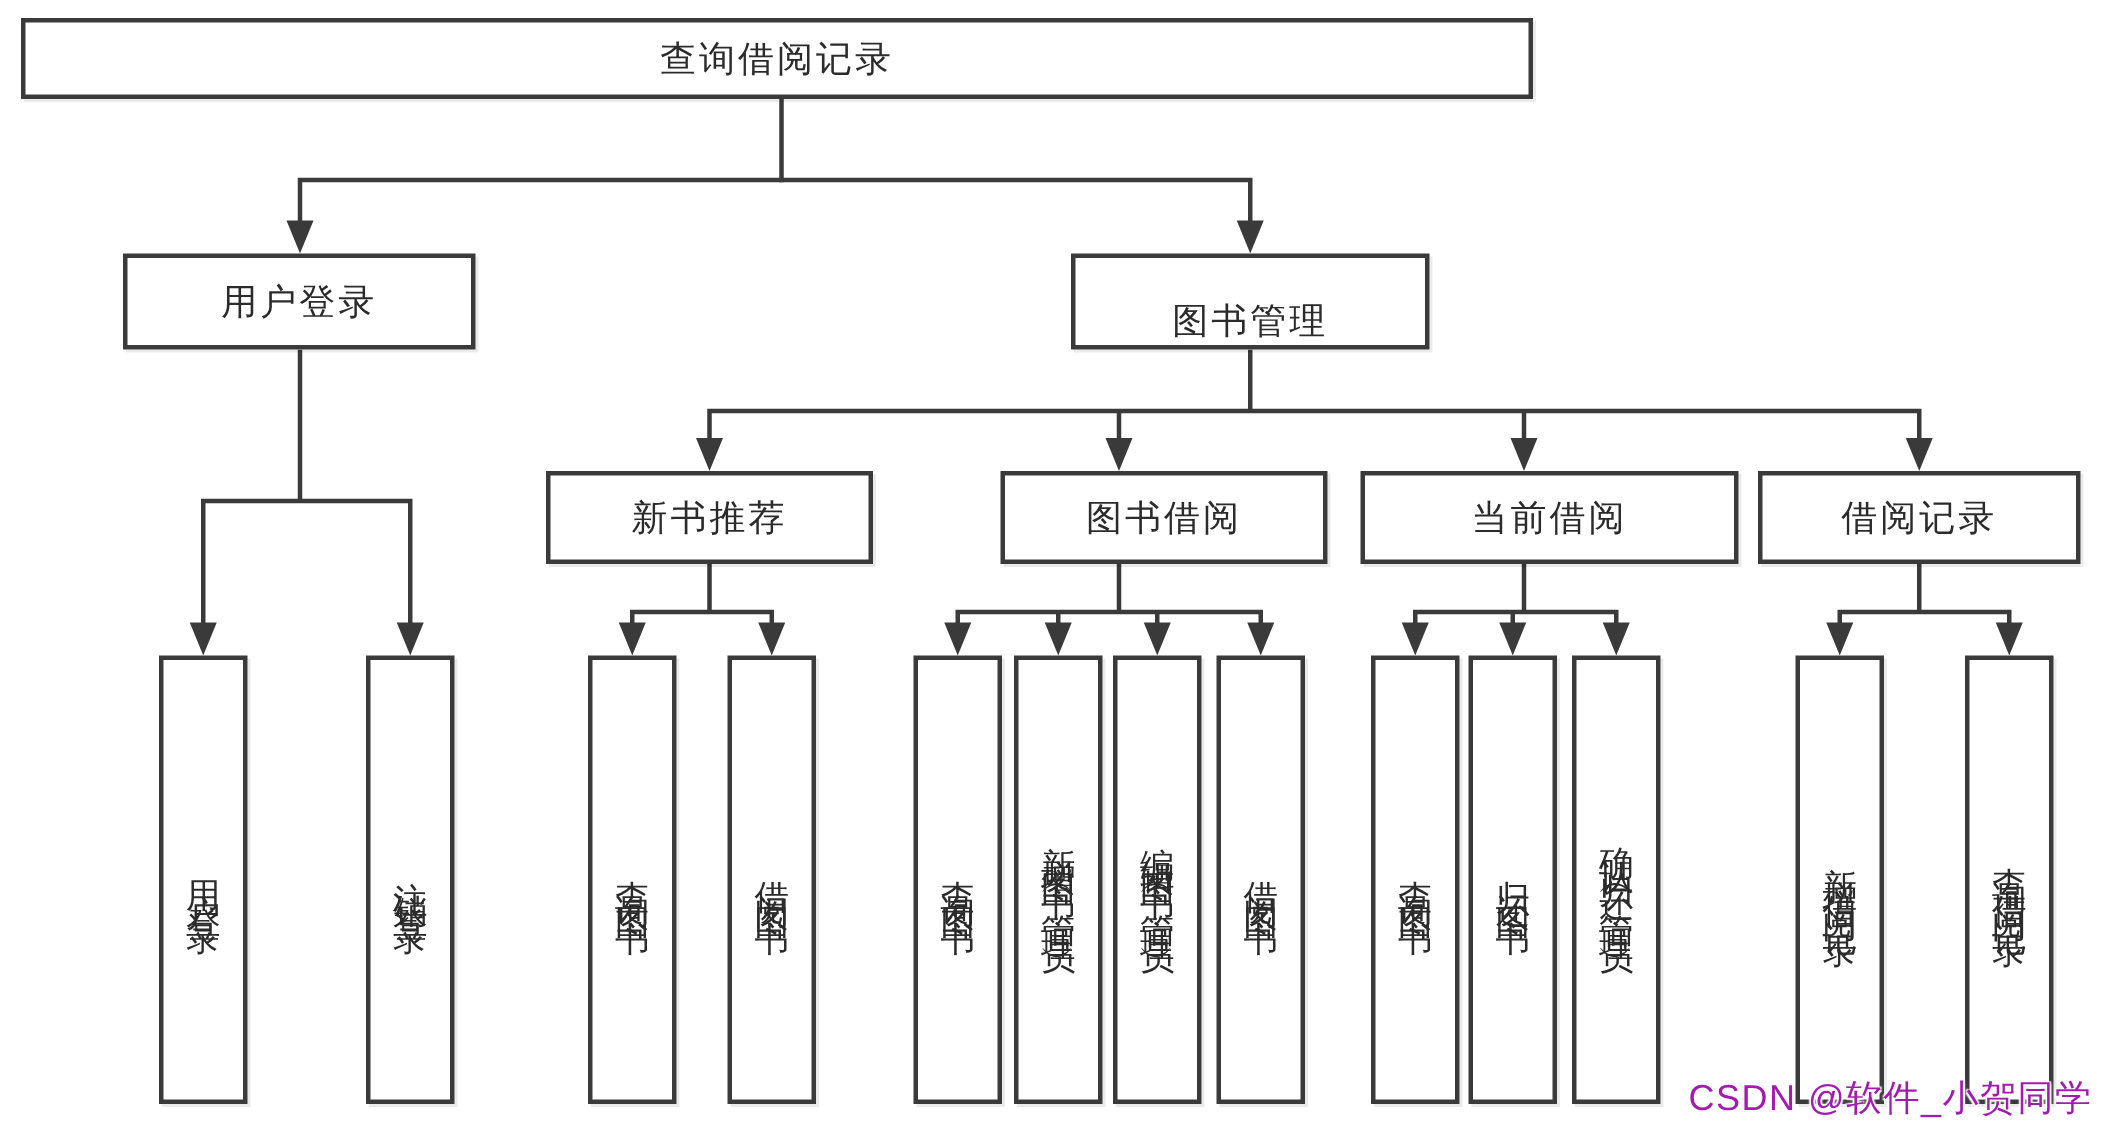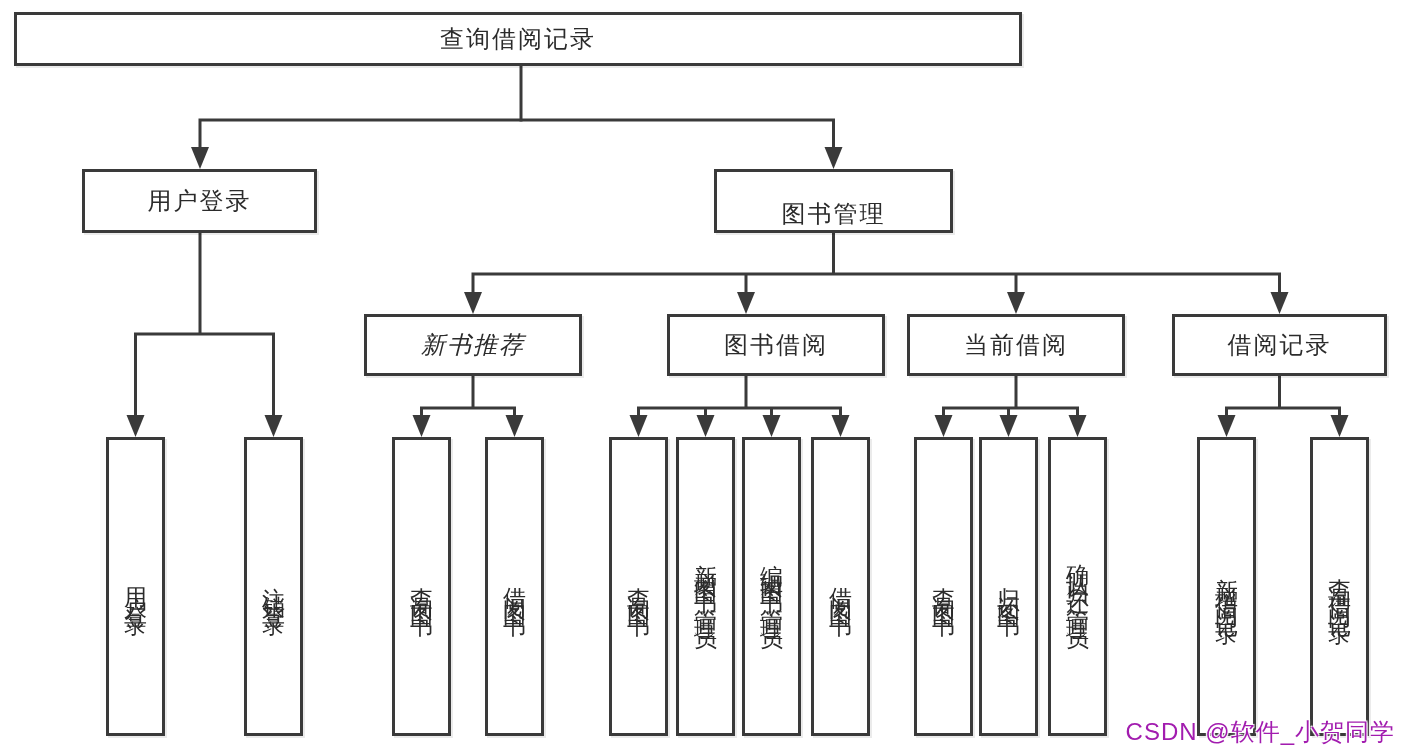--- a/index.html
+++ b/index.html
@@ -110,27 +110,27 @@
     <span class="h-label">查询借阅记录</span>
   </div>
 
   <div class="box" style="left:82px;top:169px;width:235px;height:64px;">
     <span class="h-label">用户登录</span>
   </div>
   <div class="box" style="left:714px;top:169px;width:239px;height:64px;align-items:flex-end;">
     <span class="h-label">图书管理</span>
   </div>
 
-  <div class="box" style="left:364px;top:314px;width:218px;height:62px;font-style:italic;">
+  <div class="box" style="left:364px;top:314px;width:218px;height:62px;">
     <span class="h-label">新书推荐</span>
   </div>
   <div class="box" style="left:637px;top:314px;width:218px;height:62px;margin-left:30px;">
     <span class="h-label">图书借阅</span>
   </div>
-  <div class="box" style="left:907px;top:314px;width:218px;height:62px;">
+  <div class="box" style="left:907px;top:314px;width:252px;height:62px;">
     <span class="h-label">当前借阅</span>
   </div>
   <div class="box" style="left:1172px;top:314px;width:215px;height:62px;">
     <span class="h-label">借阅记录</span>
   </div>
 
   <div class="box" style="left:106px;top:437px;width:59px;height:299px;">
     <span class="v-label">用户登录</span>
   </div>
   <div class="box" style="left:244px;top:437px;width:59px;height:299px;">

